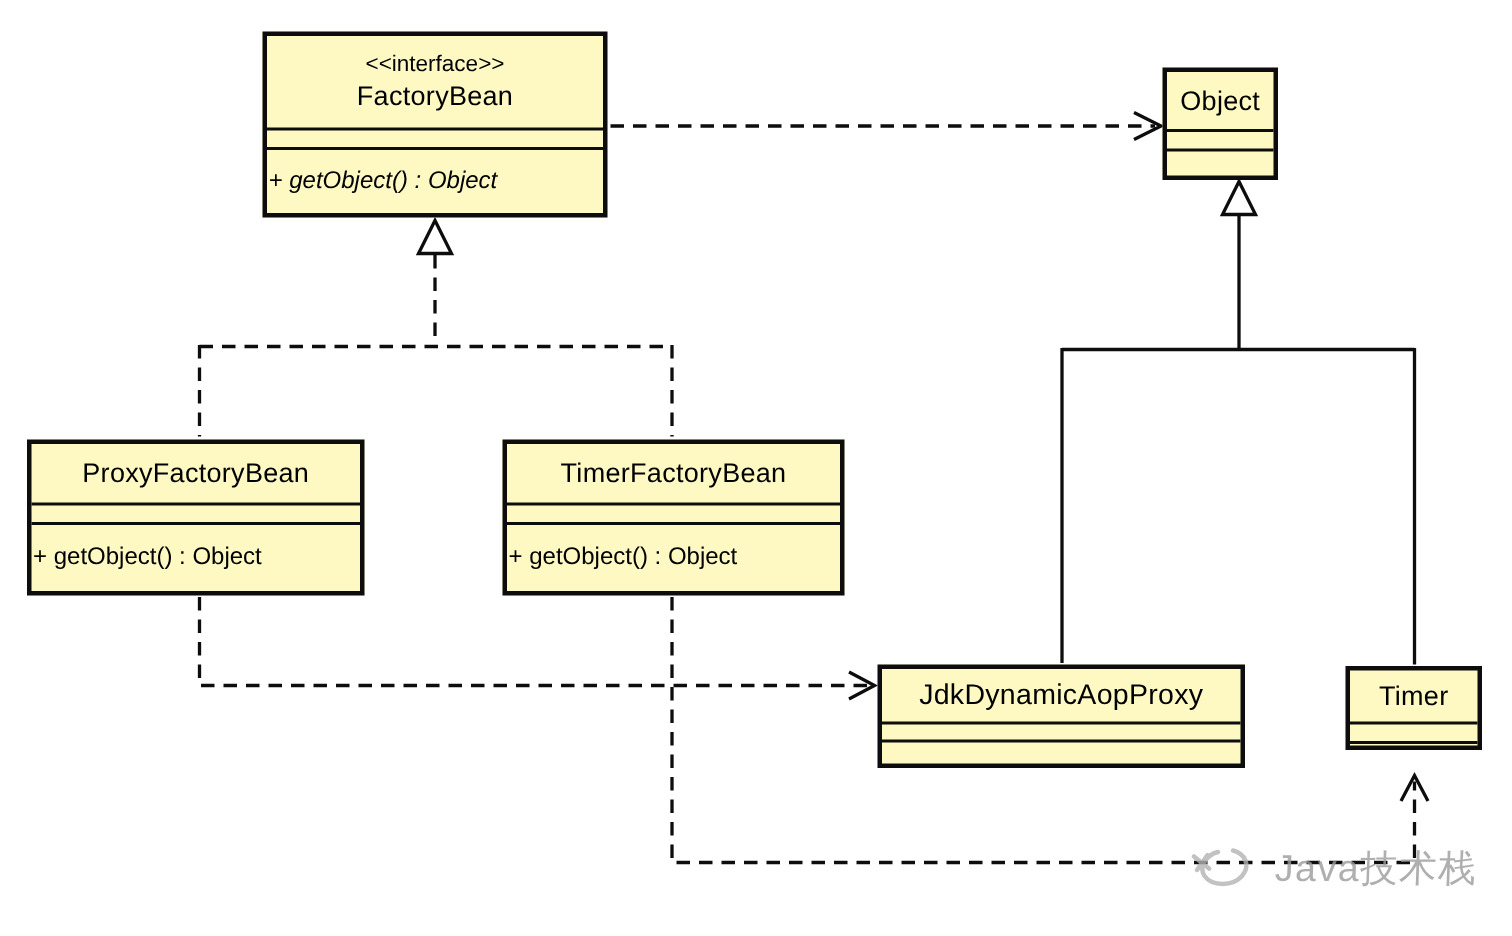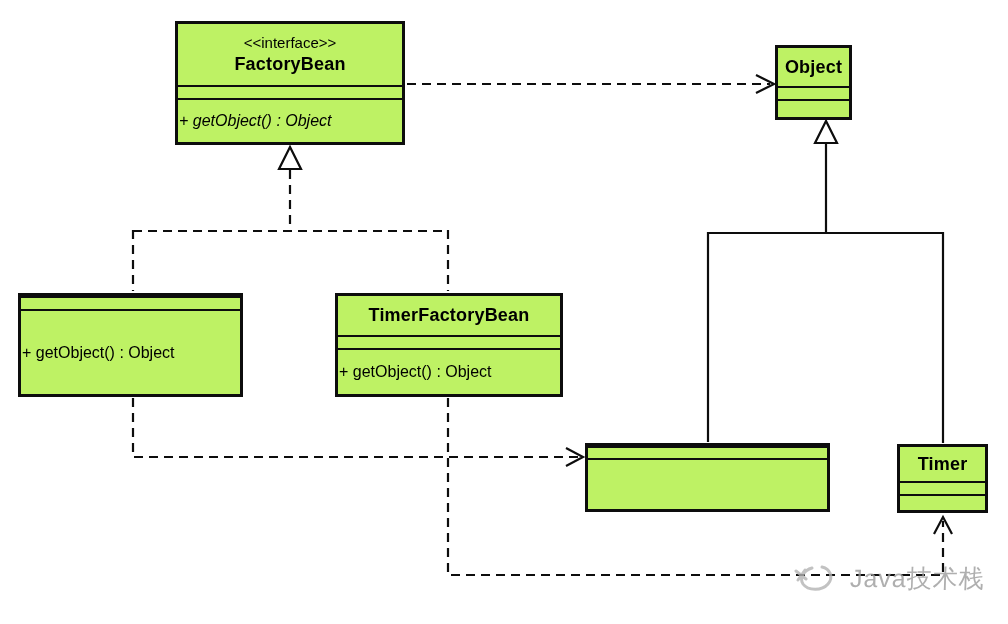--- a/index.html
+++ b/index.html
@@ -9,33 +9,33 @@
     background:#ffffff;
     overflow:hidden;
     font-family:"Liberation Sans","DejaVu Sans",sans-serif;
   }
   
   #connectors{position:absolute;left:0;top:0;width:1008px;height:624px;z-index:1;}
   
   .node{
     position:absolute;
     box-sizing:border-box;
-    background:#bef264;
+    background:#fef9c3;
     border:3px solid #0d0d0d;
     display:flex;flex-direction:column;
     z-index:2;
     color:#000;
   }
   .hdr{
     display:flex;flex-direction:column;
     align-items:center;justify-content:center;
     line-height:1.25;
   }
   .stereo{font-size:15px;font-weight:400;}
-  .title{font-size:18px;font-weight:700;letter-spacing:.2px;}
+  .title{font-size:18px;font-weight:400;letter-spacing:.2px;}
   .comp{border-top:2px solid #0d0d0d;box-sizing:border-box;}
   .meth{
     flex:1;display:flex;align-items:center;
     padding-left:1px;font-size:16px;white-space:nowrap;
   }
   .meth.italic{font-style:italic;}
   
   #watermark{
     position:absolute;left:792px;top:548px;width:216px;height:60px;
     display:flex;align-items:center;gap:6px;
@@ -98,42 +98,48 @@
 
   <div class="node" style="left:775px;top:45px;width:77px;height:75px;">
     <div class="hdr" style="height:38px;">
       <div class="title">Object</div>
     </div>
     <div class="comp" style="height:13px;"></div>
     <div class="comp" style="flex:1;"></div>
   </div>
 
   <div class="node" style="left:18px;top:293px;width:225px;height:104px;">
+    <div class="hdr" style="height:39px;">
+      <div class="title">ProxyFactoryBean</div>
+    </div>
     <div class="comp" style="height:13px;"></div>
     <div class="comp meth">
       <span>+ getObject() : Object</span>
     </div>
   </div>
 
   <div class="node" style="left:335px;top:293px;width:228px;height:104px;justify-content:flex-end;">
     <div class="hdr" style="height:39px;">
       <div class="title">TimerFactoryBean</div>
     </div>
     <div class="comp" style="height:13px;"></div>
     <div class="comp meth">
       <span>+ getObject() : Object</span>
     </div>
   </div>
 
   <div class="node" style="left:585px;top:443px;width:245px;height:69px;">
+    <div class="hdr" style="height:35px;">
+      <div class="title" style="font-size:19px;">JdkDynamicAopProxy</div>
+    </div>
     <div class="comp" style="height:12px;"></div>
     <div class="comp" style="flex:1;"></div>
   </div>
 
-  <div class="node" style="left:897px;top:444px;width:91px;height:69px;">
+  <div class="node" style="left:897px;top:444px;width:91px;height:56px;">
     <div class="hdr" style="height:34px;">
       <div class="title">Timer</div>
     </div>
     <div class="comp" style="height:13px;"></div>
     <div class="comp" style="flex:1;"></div>
   </div>
 
   <div id="watermark">
     <svg width="52" height="42" viewBox="0 0 52 42" fill="none" stroke="#b3b3b3" stroke-width="3" stroke-linecap="round">
       <path d="M30 10 C 38 12, 42 20, 36 27 C 30 34, 16 34, 11 27 C 7 21, 12 13, 20 11"></path>

